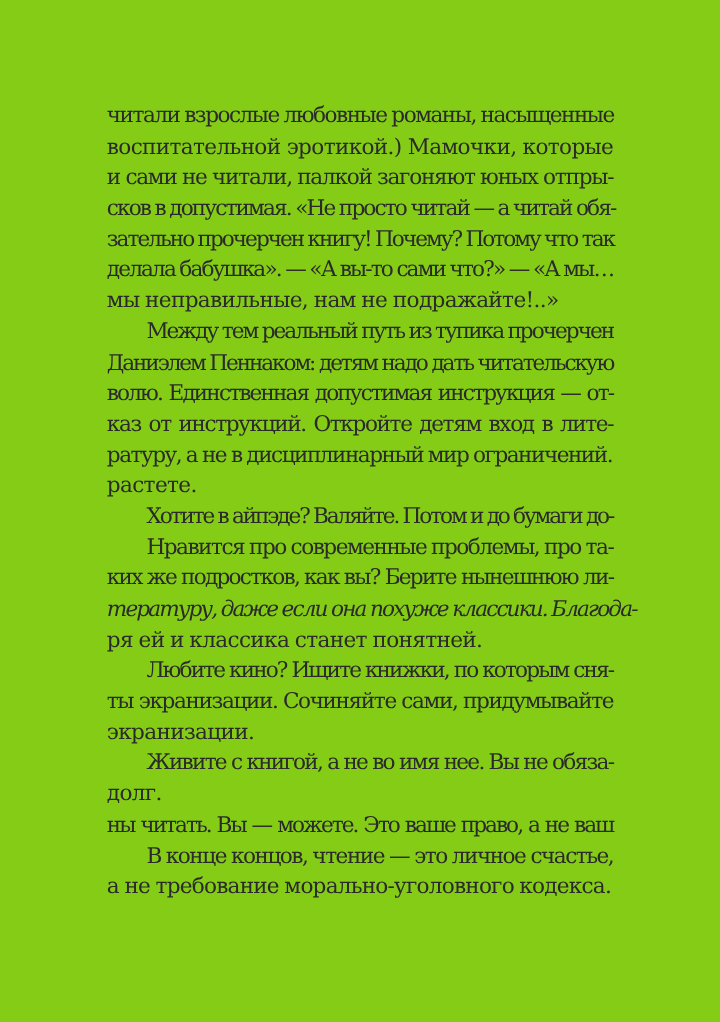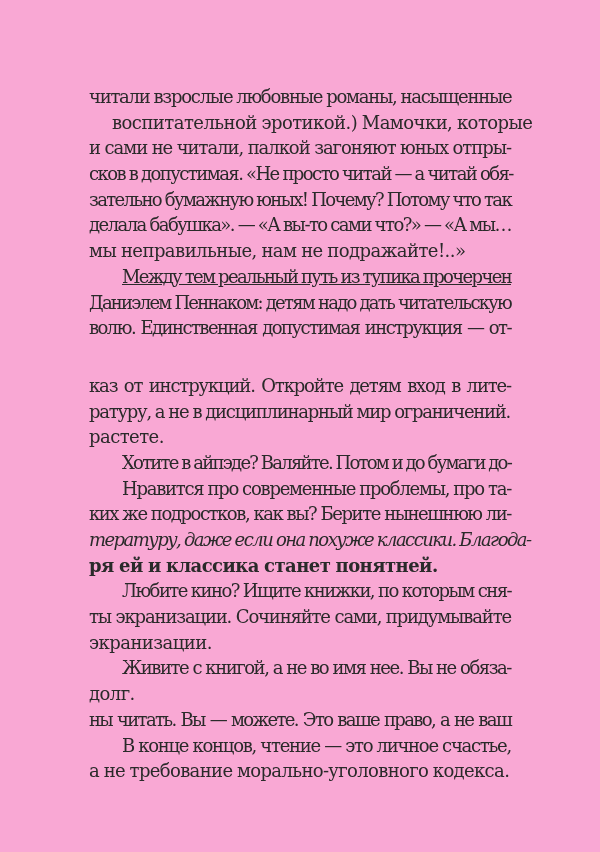--- a/index.html
+++ b/index.html
@@ -1,19 +1,19 @@
 <!DOCTYPE html>
 <html><head>
   <meta charset="utf-8">
   <style>
     html, body { margin: 0; padding: 0; background: #ffffff; }
     body { width: 600px; height: 852px; position: relative; overflow: hidden; }
     .page {
       position: absolute; left: 0; top: 0; width: 600px; height: 852px;
-      background: #f9a8d4;
+      background: #84cc16;
     }
     .text-block {
       position: absolute;
       left: 89px;
       top: 84px;
       width: 422px;
       font-family: "DejaVu Serif", "Liberation Serif", serif;
       font-size: 18px;
       color: #2a2a2a;
       line-height: 25.7px;
@@ -32,37 +32,37 @@
     .line.indent { padding-left: 33px; }
     .line span.seg { }
     .it { }
   </style>
 </head>
 <body>
 
 <div class="page">
   <div class="text-block" id="text-block">
       <div class="line" style="text-align-last: justify; letter-spacing: -1.25px;"><span class="seg">читали взрослые любовные романы, насыщенные</span></div>
-      <div class="line" style="text-align-last: justify; margin-left: 23px;"><span class="seg">воспитательной  эротикой.)  Мамочки,  которые</span></div>
+      <div class="line" style="text-align-last: justify;"><span class="seg">воспитательной  эротикой.)  Мамочки,  которые</span></div>
       <div class="line" style="text-align-last: justify; letter-spacing: -1.05px;"><span class="seg">и сами не читали, палкой загоняют юных отпры-</span></div>
       <div class="line" style="text-align-last: justify; letter-spacing: -1.55px;"><span class="seg">сков в допустимая. «Не просто читай — а читай обя-</span></div>
-      <div class="line" style="text-align-last: justify; letter-spacing: -1.65px;"><span class="seg">зательно бумажную юных! Почему? Потому что так</span></div>
+      <div class="line" style="text-align-last: justify; letter-spacing: -1.65px;"><span class="seg">зательно прочерчен книгу! Почему? Потому что так</span></div>
       <div class="line" style="text-align-last: justify; letter-spacing: -1.55px;"><span class="seg">делала бабушка». — «А вы-то сами что?» — «А мы…</span></div>
       <div class="line last" style="text-align-last: left;"><span class="seg">мы неправильные, нам не подражайте!..»</span></div>
-      <div class="line indent" style="text-align-last: justify; letter-spacing: -1.65px; text-decoration: underline;"><span class="seg">Между тем реальный путь из тупика прочерчен</span></div>
+      <div class="line indent" style="text-align-last: justify; letter-spacing: -1.65px;"><span class="seg">Между тем реальный путь из тупика прочерчен</span></div>
       <div class="line" style="text-align-last: justify; letter-spacing: -1.75px;"><span class="seg">Даниэлем Пеннаком: детям надо дать читательскую</span></div>
       <div class="line" style="text-align-last: justify; letter-spacing: -1.55px;"><span class="seg">волю. Единственная допустимая инструкция — </span><span class="seg it">от-</span></div>
-      <div class="line" style="text-align-last: justify; letter-spacing: -1.15px; margin-top: 32px;"><span class="seg it">каз от инструкций</span><span class="seg">. Откройте детям вход в лите-</span></div>
+      <div class="line" style="text-align-last: justify; letter-spacing: -1.15px;"><span class="seg it">каз от инструкций</span><span class="seg">. Откройте детям вход в лите-</span></div>
       <div class="line last" style="text-align-last: left; letter-spacing: -1.25px;"><span class="seg">ратуру, а не в дисциплинарный мир ограничений.</span></div>
       <div class="line last" style="text-align-last: left;"><span class="seg">растете.</span></div>
       <div class="line indent" style="text-align-last: justify; letter-spacing: -1.75px;"><span class="seg">Хотите в айпэде? Валяйте. Потом и до бумаги до-</span></div>
       <div class="line indent" style="text-align-last: justify; letter-spacing: -1.25px;"><span class="seg">Нравится про современные проблемы, про та-</span></div>
       <div class="line" style="text-align-last: justify; letter-spacing: -1.45px;"><span class="seg">ких же подростков, как вы? Берите нынешнюю ли-</span></div>
       <div class="line" style="text-align-last: justify; letter-spacing: -1.55px; font-style: italic;"><span class="seg">тературу, даже если она похуже классики. Благода-</span></div>
-      <div class="line last" style="text-align-last: left; font-weight: bold;"><span class="seg">ря ей и классика станет понятней.</span></div>
+      <div class="line last" style="text-align-last: left;"><span class="seg">ря ей и классика станет понятней.</span></div>
       <div class="line indent" style="text-align-last: justify; letter-spacing: -1.55px;"><span class="seg">Любите кино? Ищите книжки, по которым сня-</span></div>
       <div class="line" style="text-align-last: justify; letter-spacing: -1.15px;"><span class="seg">ты экранизации. Сочиняйте сами, придумывайте</span></div>
       <div class="line last" style="text-align-last: left;"><span class="seg">экранизации.</span></div>
       <div class="line indent" style="text-align-last: justify; letter-spacing: -1.45px;"><span class="seg">Живите с книгой, а не во имя нее. Вы </span><span class="seg it">не обяза-</span></div>
       <div class="line last" style="text-align-last: left;"><span class="seg">долг.</span></div>
       <div class="line" style="text-align-last: justify; letter-spacing: -1.65px;"><span class="seg it">ны</span><span class="seg"> читать. Вы — </span><span class="seg it">можете</span><span class="seg">. Это ваше право, а не ваш</span></div>
       <div class="line indent" style="text-align-last: justify; letter-spacing: -1.25px;"><span class="seg">В конце концов, чтение — это личное счастье,</span></div>
       <div class="line last" style="text-align-last: left; letter-spacing: -0.65px;"><span class="seg">а не требование морально-уголовного кодекса.</span></div>
     </div>
 </div>

